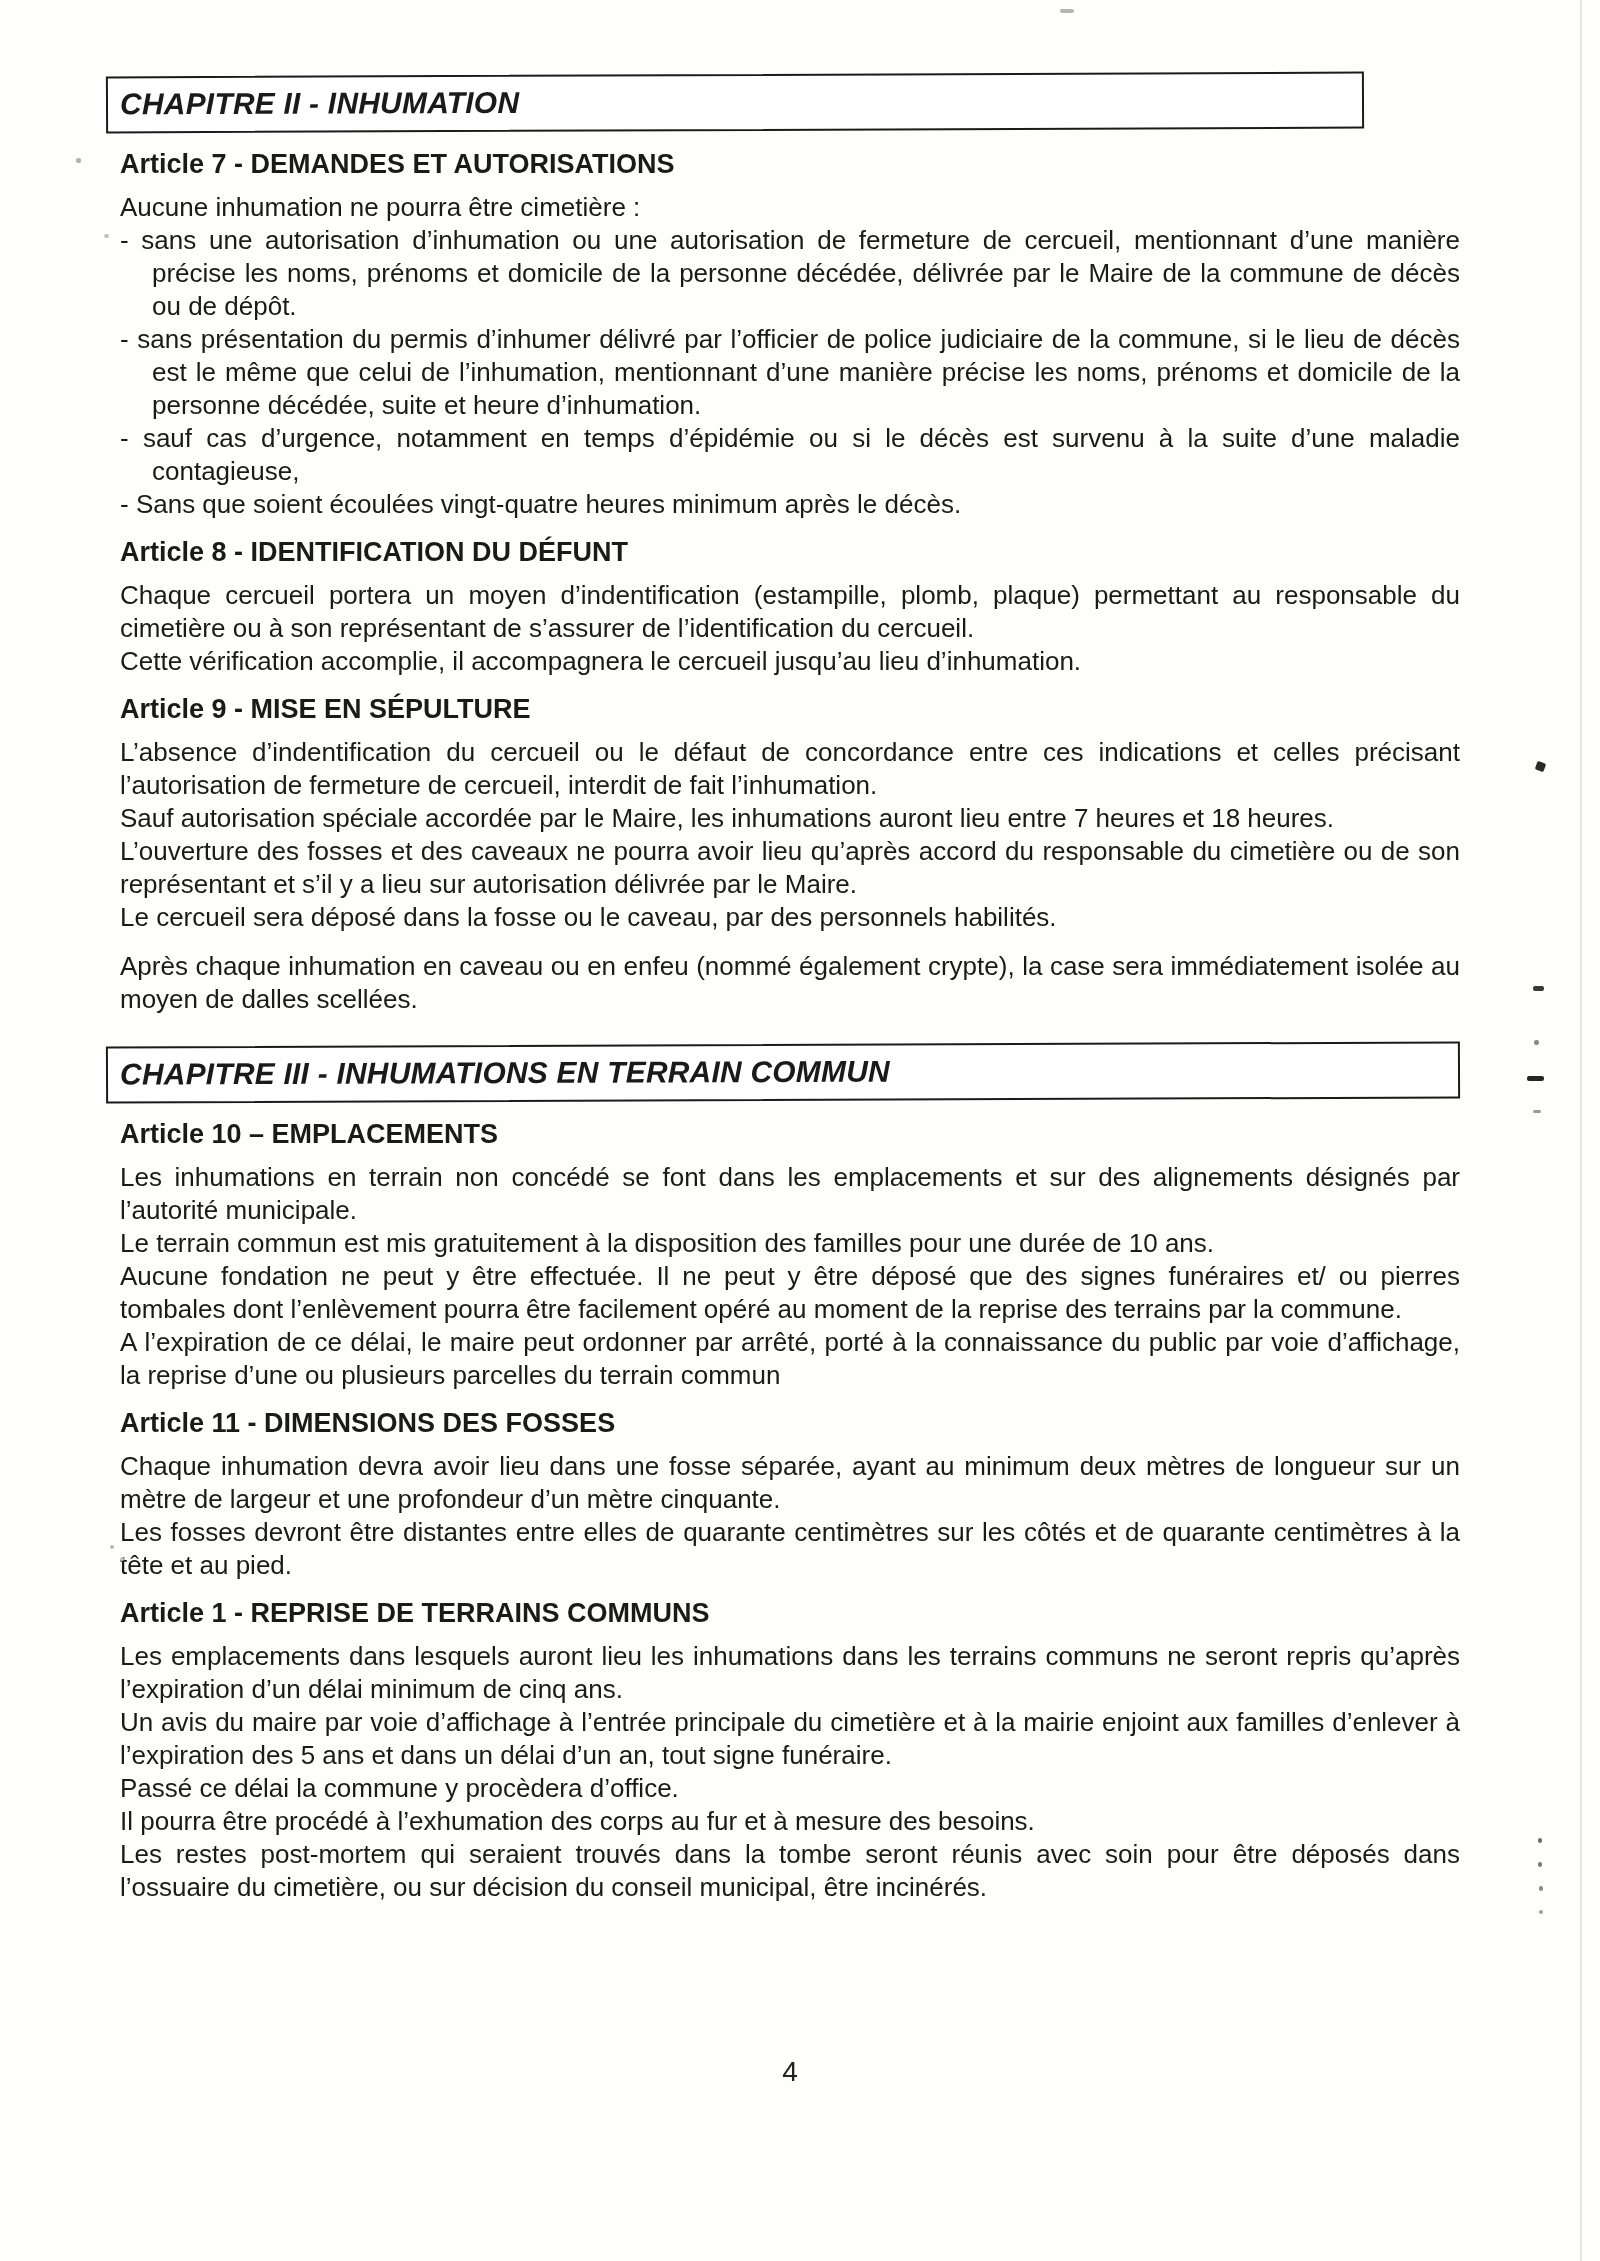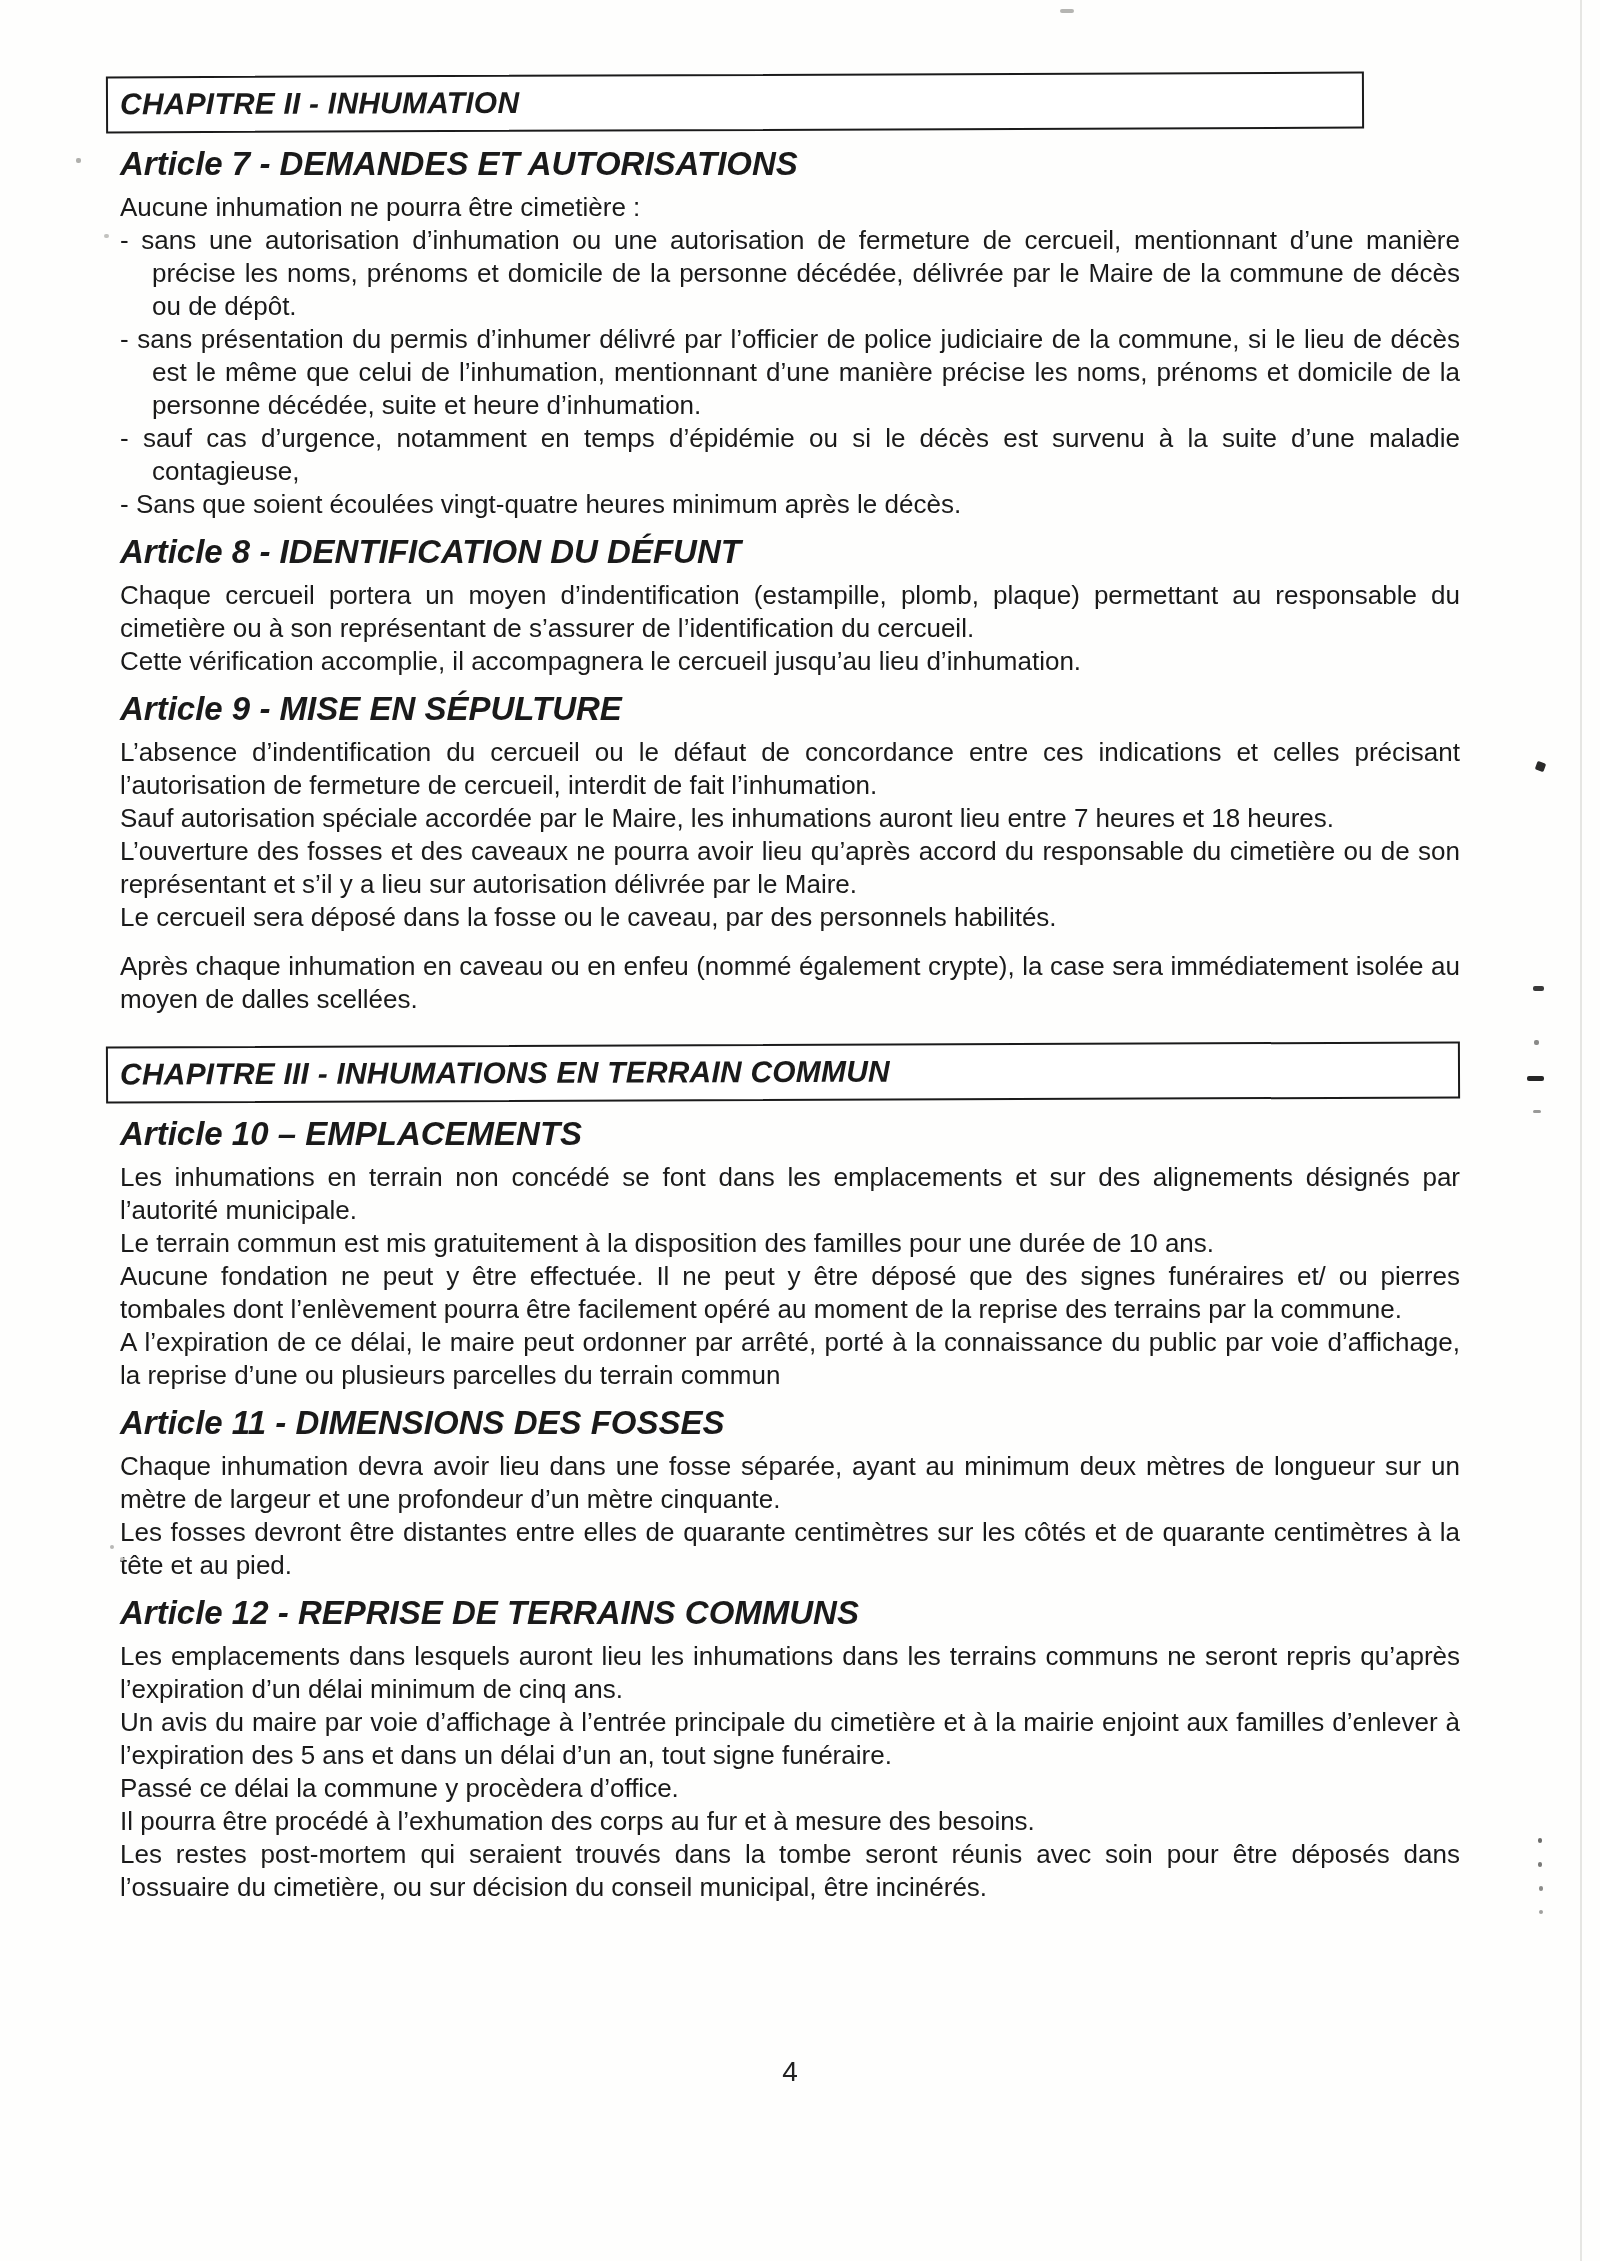--- a/index.html
+++ b/index.html
@@ -23,22 +23,22 @@
     font-size:30px; line-height:34px;
     letter-spacing:0.2px;
     transform:rotate(-0.22deg);
     background:#fff;
   }
   .chapter-box.short { width:1230px; }
   .chapter-box + * { margin-top:16px; }
   .content > .chapter-box:not(:first-child) { margin-top:28px; }
   
   .article-heading {
-    font-weight:bold; font-style:italic;
-    font-size:33px; line-height:34px;
+    font-weight:bold; 
+    font-size:27px; line-height:34px;
     margin:14px 0 10px 0;
   }
   
   .para, .bullet-item {
     font-size:26px; line-height:33px;
     text-align:justify;
     margin:0;
   }
   .para.spaced { margin-top:16px; }
   .bullet-item { padding-left:32px; text-indent:-32px; }
@@ -77,21 +77,21 @@
       <div class="para spaced">Après chaque inhumation en caveau ou en enfeu (nommé également crypte), la case sera immédiatement isolée au moyen de dalles scellées.</div>
       <div class="chapter-box">CHAPITRE III - INHUMATIONS EN TERRAIN COMMUN</div>
       <div class="article-heading">Article 10 – EMPLACEMENTS</div>
       <div class="para">Les inhumations en terrain non concédé se font dans les emplacements et sur des alignements désignés par l’autorité municipale.</div>
       <div class="para">Le terrain commun est mis gratuitement à la disposition des familles pour une durée de 10 ans.</div>
       <div class="para">Aucune fondation ne peut y être effectuée. Il ne peut y être déposé que des signes funéraires et/ ou pierres tombales dont l’enlèvement pourra être facilement opéré au moment de la reprise des terrains par la commune.</div>
       <div class="para">A l’expiration de ce délai, le maire peut ordonner par arrêté, porté à la connaissance du public par voie d’affichage, la reprise d’une ou plusieurs parcelles du terrain commun</div>
       <div class="article-heading">Article 11 - DIMENSIONS DES FOSSES</div>
       <div class="para">Chaque inhumation devra avoir lieu dans une fosse séparée, ayant au minimum deux mètres de longueur sur un mètre de largeur et une profondeur d’un mètre cinquante.</div>
       <div class="para">Les fosses devront être distantes entre elles de quarante centimètres sur les côtés et de quarante centimètres à la tête et au pied.</div>
-      <div class="article-heading">Article 12 - REPRISE DE TERRAINS COMMUNS</div>
+      <div class="article-heading">Article 1 - REPRISE DE TERRAINS COMMUNS</div>
       <div class="para">Les emplacements dans lesquels auront lieu les inhumations dans les terrains communs ne seront repris qu’après l’expiration d’un délai minimum de cinq ans.</div>
       <div class="para">Un avis du maire par voie d’affichage à l’entrée principale du cimetière et à la mairie enjoint aux familles d’enlever à l’expiration des 5 ans et dans un délai d’un an, tout signe funéraire.</div>
       <div class="para">Passé ce délai la commune y procèdera d’office.</div>
       <div class="para">Il pourra être procédé à l’exhumation des corps au fur et à mesure des besoins.</div>
       <div class="para">Les restes post-mortem qui seraient trouvés dans la tombe seront réunis avec soin pour être déposés dans l’ossuaire du cimetière, ou sur décision du conseil municipal, être incinérés.</div>
     </div>
 
   <div class="page-number">4</div>
 
   <div class="artifact edge-line"></div>

